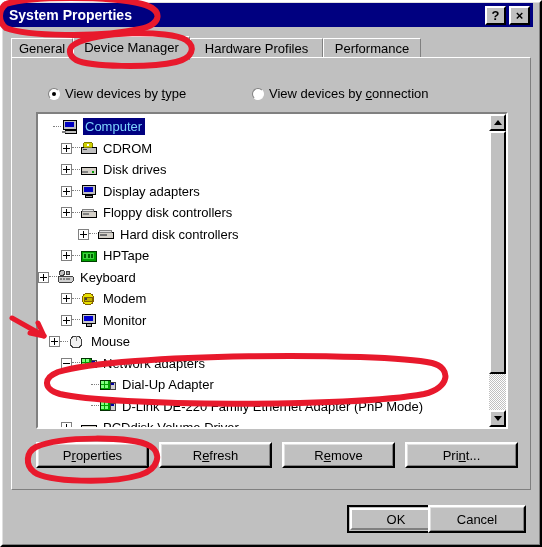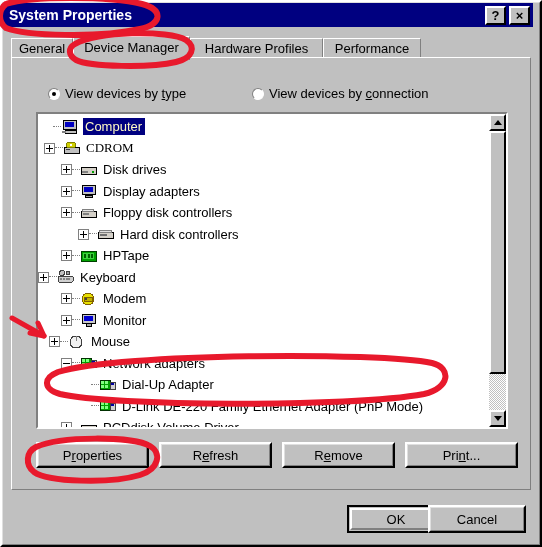--- a/index.html
+++ b/index.html
@@ -234,21 +234,21 @@
   }
   .ico {
     width: 18px; height: 16px;
     flex: 0 0 auto;
     margin-right: 4px;
     position: relative;
   }
   .lbl { padding-left: 1px; }
   .tree-row.sel .lbl {
     background: #000080;
-    color: #fef9c3;
+    color: #7dd3fc;
     padding: 1px 3px 1px 2px;
   }
 
   
   .vscroll {
     position: absolute;
     right: 0; top: 0;
     width: 17px;
     bottom: 0;
     background: #c0c0c0;
@@ -407,21 +407,21 @@
             <span class="exp none"></span>
             <span class="dots"></span>
             <span class="ico"><svg width="18" height="16" viewBox="0 0 18 16" shape-rendering="crispEdges">
                 <rect x="2" y="1" width="13" height="9" fill="#c0c0c0" stroke="#000"></rect>
                 <rect x="4" y="3" width="9" height="5" fill="#0000c0"></rect>
                 <rect x="4" y="11" width="11" height="3" fill="#c0c0c0" stroke="#000"></rect>
                 <rect x="1" y="12" width="4" height="2" fill="#808080"></rect>
               </svg></span>
             <span class="lbl">Computer</span>
           </div>
-          <div class="tree-row" style="top: 23.5px; padding-left: 6px; font-family: Liberation Serif, serif;">
+          <div class="tree-row" style="top: 23.5px; padding-left: 23px;">
             <span class="exp plus"></span>
             <span class="dots"></span>
             <span class="ico"><svg width="18" height="16" viewBox="0 0 18 16" shape-rendering="crispEdges">
                 <rect x="1" y="7" width="15" height="6" fill="#c0c0c0" stroke="#000"></rect>
                 <ellipse cx="8" cy="5" rx="5" ry="3" fill="#d0d000" stroke="#808000"></ellipse>
                 <circle cx="8" cy="5" r="1.3" fill="#fff"></circle>
                 <rect x="3" y="9" width="4" height="1" fill="#404040"></rect>
               </svg></span>
             <span class="lbl">CDROM</span>
           </div>

